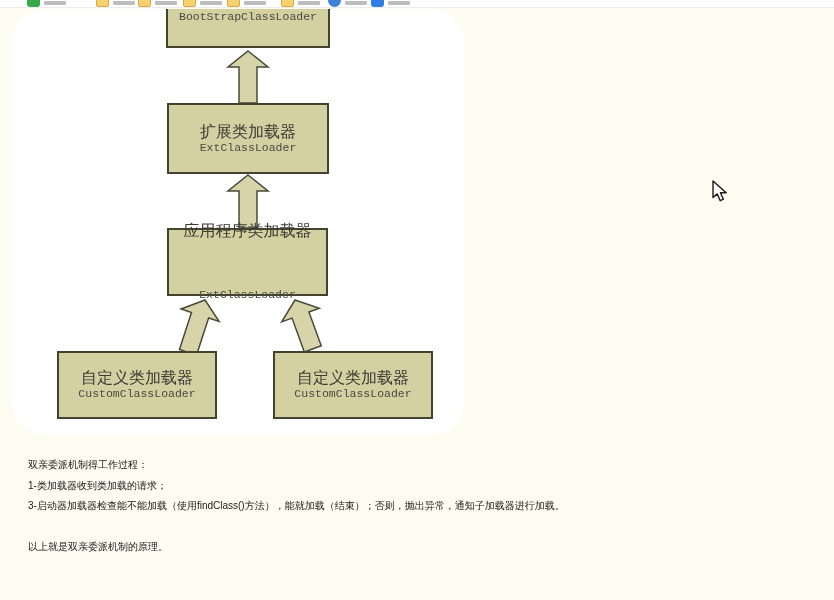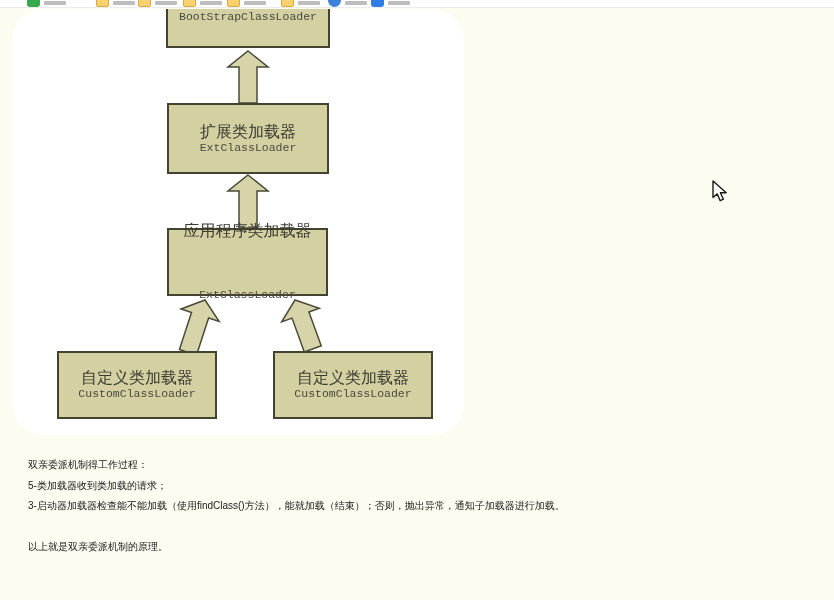--- a/index.html
+++ b/index.html
@@ -109,21 +109,21 @@
 
     <div class="node n-custom-r">
       <span class="cn">自定义类加载器</span>
       <span class="en">CustomClassLoader</span>
     </div>
 
   </div>
 
   <div class="textblock">
     <p>双亲委派机制得工作过程：</p>
-    <p>5-类加载器收到类加载的请求；</p>
+    <p>1-类加载器收到类加载的请求；</p>
     <p>3-启动器加载器检查能不能加载（使用findClass()方法），能就加载（结束）；否则，抛出异常，通知子加载器进行加载。</p>
     <p class="conclusion">以上就是双亲委派机制的原理。</p>
   </div>
 
   <svg class="cursor" width="17" height="23" viewBox="0 0 17 23">
     <polygon points="1,1 1,17.5 5.2,13.9 8.2,20.7 11.4,19.2 8.4,12.7 14.2,12.7" fill="#ffffff" stroke="#1a1a1a" stroke-width="1.4" stroke-linejoin="round"></polygon>
   </svg>
 
 </div>
 

